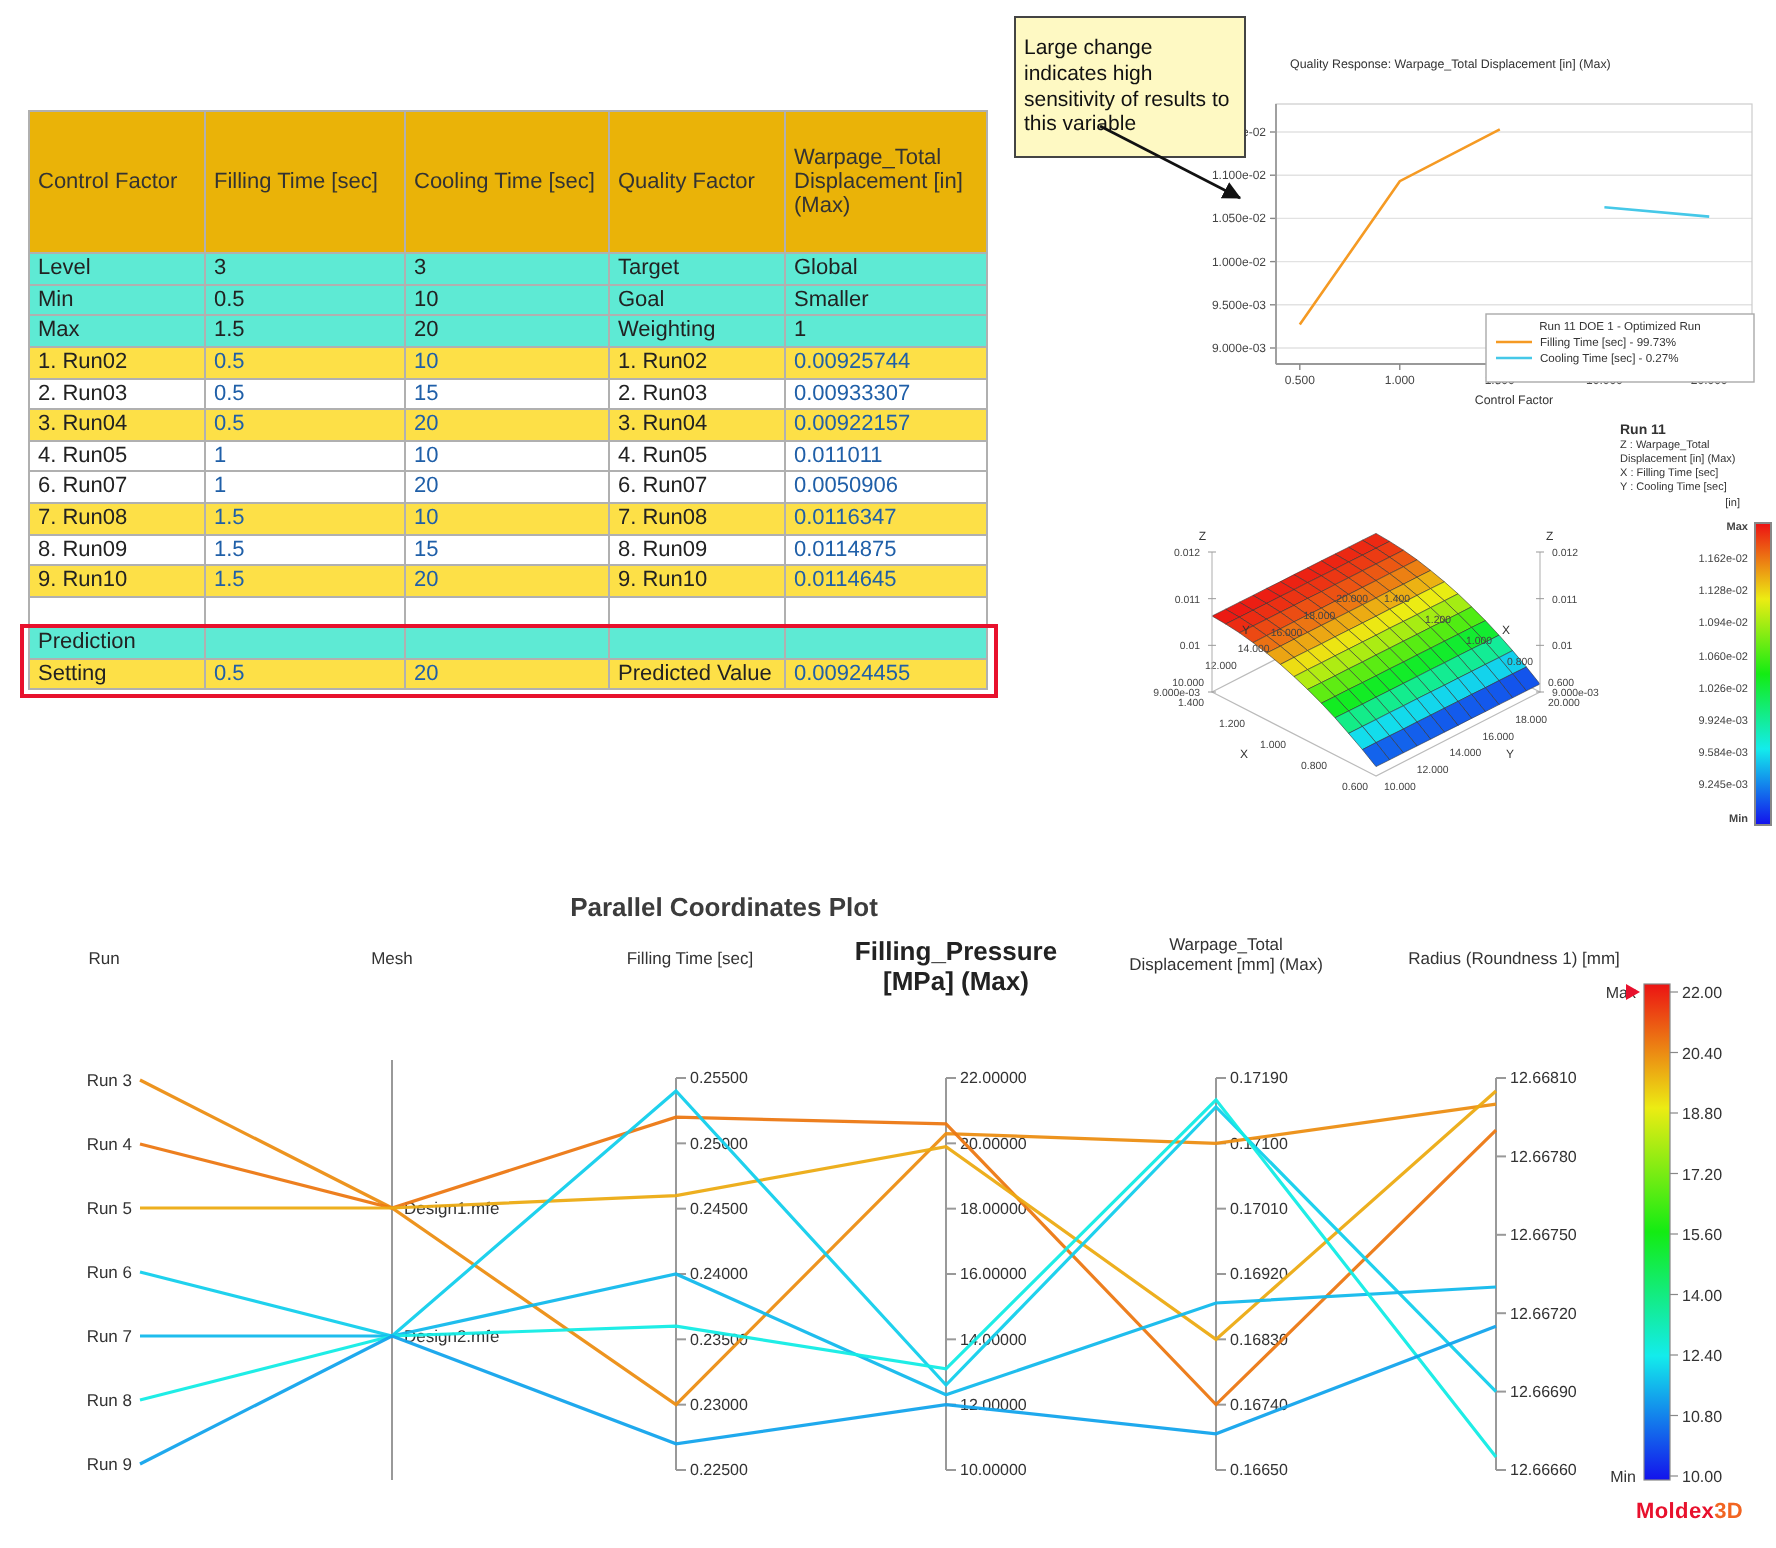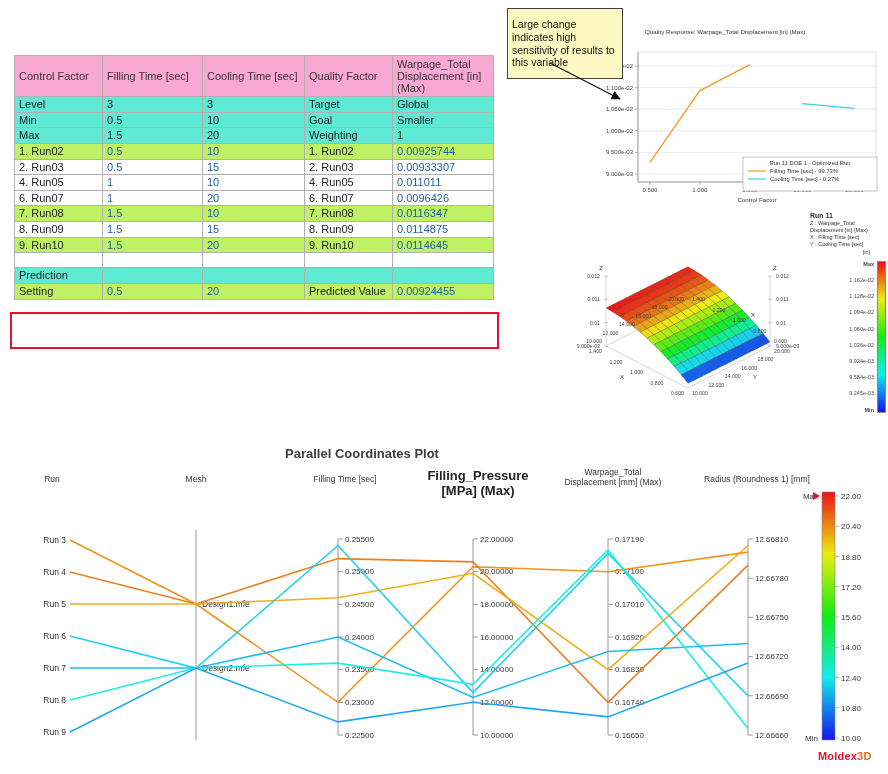--- a/index.html
+++ b/index.html
@@ -2,24 +2,24 @@
 <html><head>
 <meta charset="utf-8">
 <style>
   *{margin:0;padding:0;box-sizing:border-box}
   body{font-family:"Liberation Sans",sans-serif;background:#fff}
   .canvas{position:relative;width:888px;height:774px;background:#fff;overflow:hidden}
   svg text{font-family:"Liberation Sans",sans-serif}
 
   table.doe{position:absolute;left:14px;top:55px;border-collapse:collapse;table-layout:fixed;width:479px;font-size:11px;color:#222}
   .doe col.c1{width:88px}.doe col.c2{width:100px}.doe col.c3{width:102px}.doe col.c4{width:88px}.doe col.c5{width:101px}
-  .doe th{background:#f9a8d4;border:1px solid #b0b0b0;font-weight:normal;text-align:left;padding:2px 4px;vertical-align:middle;color:#333}
+  .doe th{background:#eab308;border:1px solid #b0b0b0;font-weight:normal;text-align:left;padding:17px 4px;vertical-align:middle;color:#333}
   .doe td{border:1px solid #b0b0b0;padding:1px 4px;height:15px;line-height:1.15;overflow:hidden;white-space:nowrap}
   .doe tr.meta-row td{background:#5eead4}
-  .doe tr.alt td{background:#bef264}
+  .doe tr.alt td{background:#fde047}
   .doe td.blue{color:#1f5fa8}
   .doe tr.opt td{font-weight:bold}
   #red-box{position:absolute;border:2px solid #e8112d;z-index:5;pointer-events:none}
 
   #annotation{position:absolute;left:507px;top:8px;width:116px;border:1px solid #444;padding:9px 4px;font-size:10.5px;line-height:1.22;color:#111;background:#fef9c3;z-index:6}
   #arrow-svg{position:absolute;left:500px;top:55px;width:160px;height:60px;z-index:6;pointer-events:none}
 
   #response-chart{position:absolute;left:588px;top:20px;width:300px;height:192px}
   #surface-chart{position:absolute;left:570px;top:206px;width:240px;height:222px}
   #surface-right{position:absolute;left:810px;top:212px;width:76px;color:#333}
@@ -86,33 +86,40 @@
           <td>1. Run02</td>
           <td class="blue">0.00925744</td>
         </tr>
         <tr class="run-row">
           <td>2. Run03</td>
           <td class="blue">0.5</td>
           <td class="blue">15</td>
           <td>2. Run03</td>
           <td class="blue">0.00933307</td>
         </tr>
+        <tr class="run-row alt">
+          <td>3. Run04</td>
+          <td class="blue">0.5</td>
+          <td class="blue">20</td>
+          <td>3. Run04</td>
+          <td class="blue">0.00922157</td>
+        </tr>
         <tr class="run-row">
           <td>4. Run05</td>
           <td class="blue">1</td>
           <td class="blue">10</td>
           <td>4. Run05</td>
           <td class="blue">0.011011</td>
         </tr>
         <tr class="run-row">
           <td>6. Run07</td>
           <td class="blue">1</td>
           <td class="blue">20</td>
           <td>6. Run07</td>
-          <td class="blue">0.0096426</td>
+          <td class="blue">0.0050906</td>
         </tr>
         <tr class="run-row alt">
           <td>7. Run08</td>
           <td class="blue">1.5</td>
           <td class="blue">10</td>
           <td>7. Run08</td>
           <td class="blue">0.0116347</td>
         </tr>
         <tr class="run-row">
           <td>8. Run09</td>

